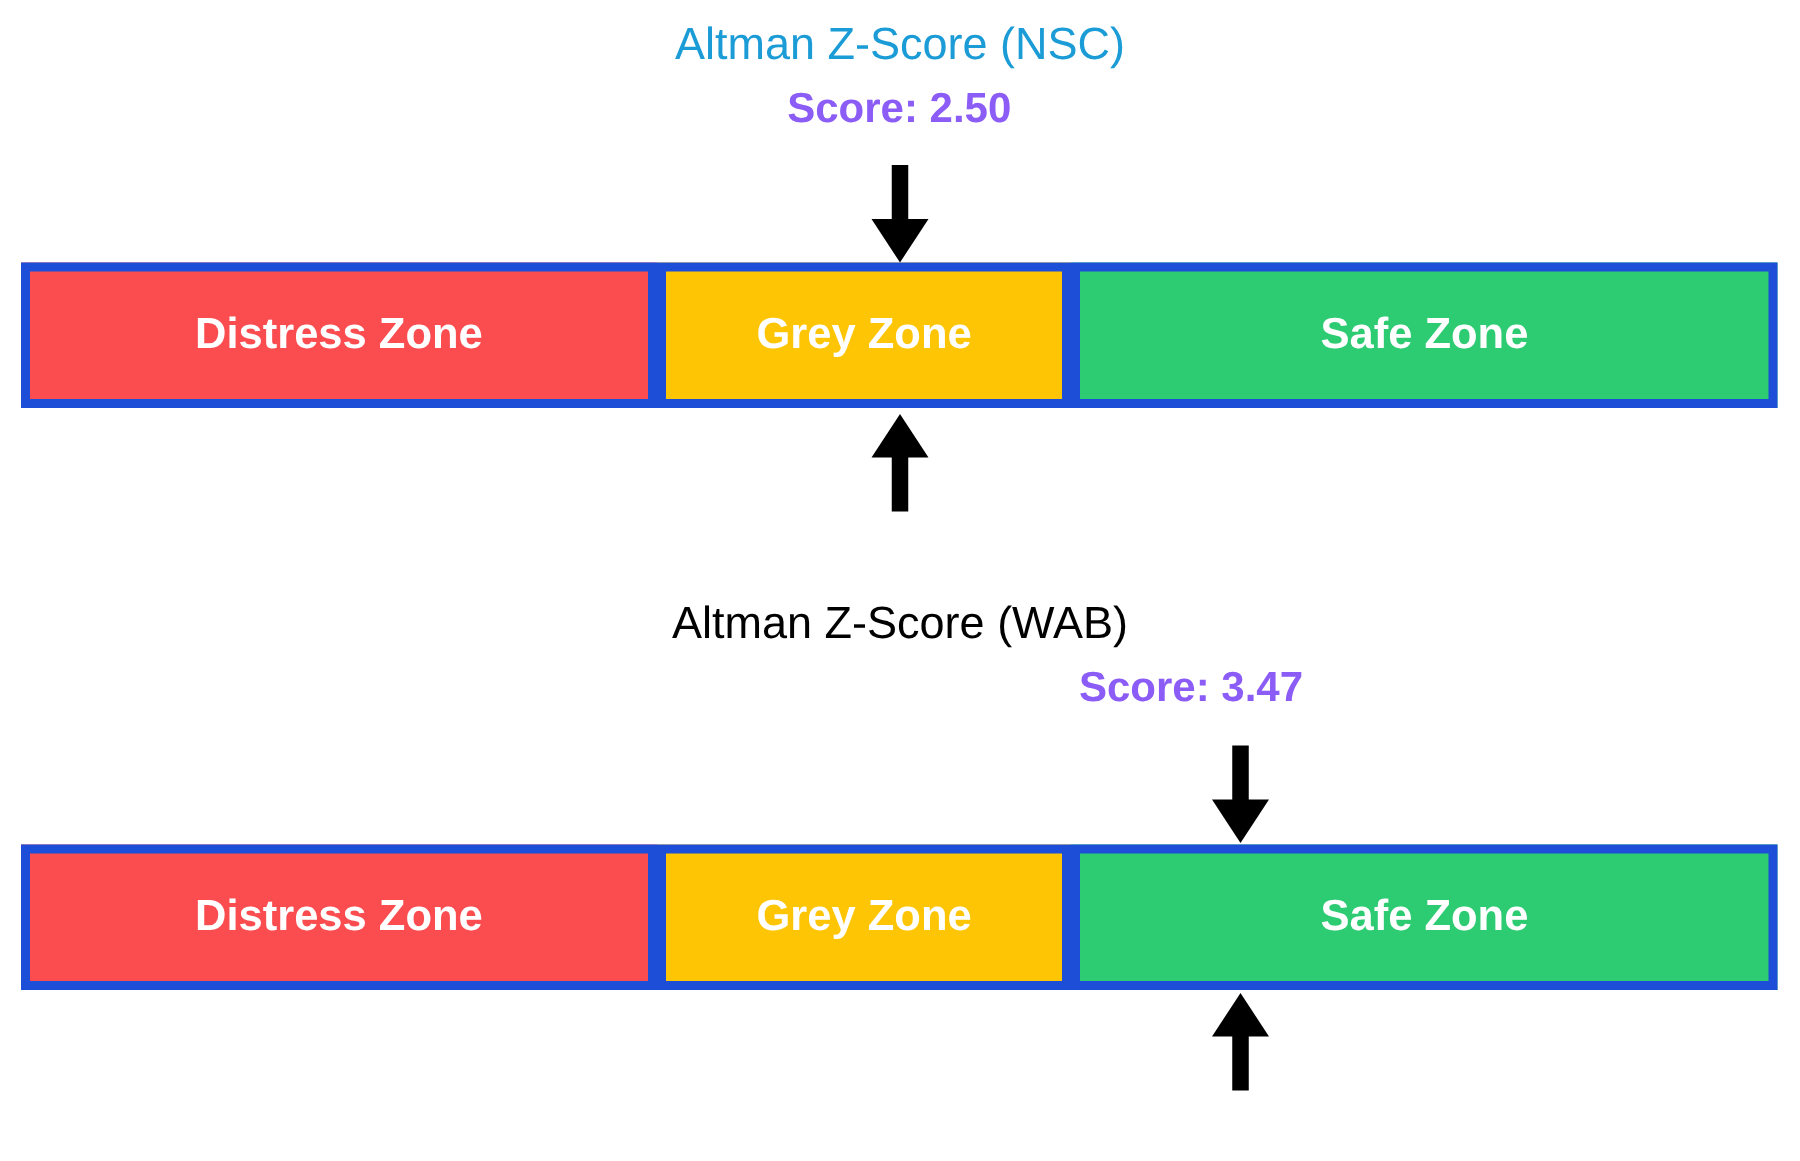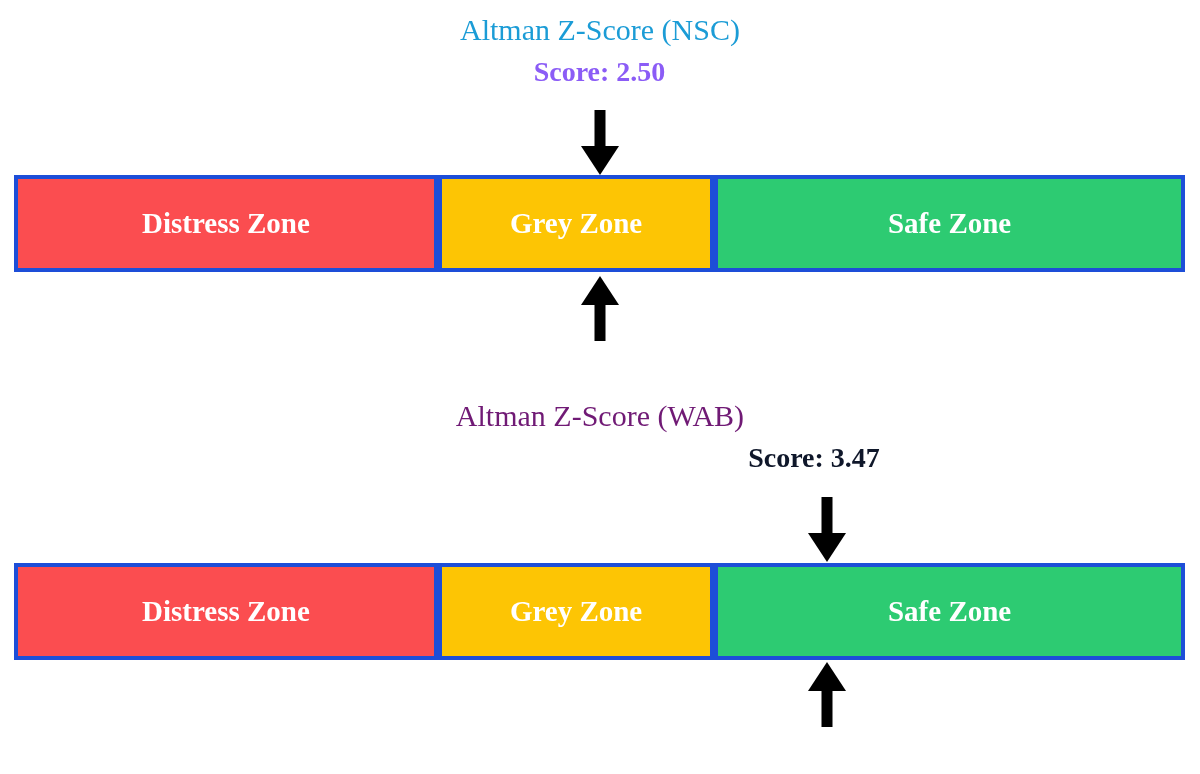--- a/index.html
+++ b/index.html
@@ -2,21 +2,21 @@
 <html><head>
 <meta charset="utf-8">
 <style>
   html, body { margin: 0; padding: 0; background: #ffffff; }
   .canvas {
     position: relative;
     width: 1200px;
     height: 774px;
     background: #ffffff;
     overflow: hidden;
-    font-family: Liberation Serif, serif;
+    font-family: Liberation Sans, sans-serif;
   }
 
   
   .title {
     position: absolute;
     left: 0; right: 0;
     text-align: center;
     font-size: 30px;
     line-height: 36px;
     font-weight: 400;
@@ -36,21 +36,21 @@
     position: absolute;
     left: 14px;
     width: 1171px;
     height: 97px;
   }
   .zone {
     position: absolute;
     top: 0;
     bottom: 0;
     box-sizing: border-box;
-    border: 4px solid #1d4ed8;
+    border: 6px solid #1d4ed8;
     display: flex;
     align-items: center;
     justify-content: center;
     text-align: right;
   }
   .zlabel {
     color: #ffffff;
     font-size: 29px;
     font-weight: 700;
     white-space: nowrap;
@@ -120,22 +120,22 @@
         <span class="zlabel">Safe Zone</span>
       </div>
     </div>
     <div class="arrow up" style="left: 580.5px;">
       <span class="head"></span>
       <span class="stem"></span>
     </div>
   </section>
 
   <section id="c1" class="chart">
-    <div class="title" style="color: #701a75;">Altman Z-Score (WAB)</div>
-    <div class="score" style="left: 614px; color: #0f172a;">Score: 3.47</div>
+    <div class="title" style="color: #000000;">Altman Z-Score (WAB)</div>
+    <div class="score" style="left: 594px; color: #8b5cf6;">Score: 3.47</div>
     <div class="arrow down" style="left: 807.674px;">
       <span class="stem"></span>
       <span class="head"></span>
     </div>
     <div class="bar">
       <div class="zone" style="left: 0px; width: 423.902px; background: rgb(251, 77, 80);">
         <span class="zlabel">Distress Zone</span>
       </div>
       <div class="zone" style="left: 423.902px; width: 276.356px; background: rgb(253, 197, 4);">
         <span class="zlabel">Grey Zone</span>

